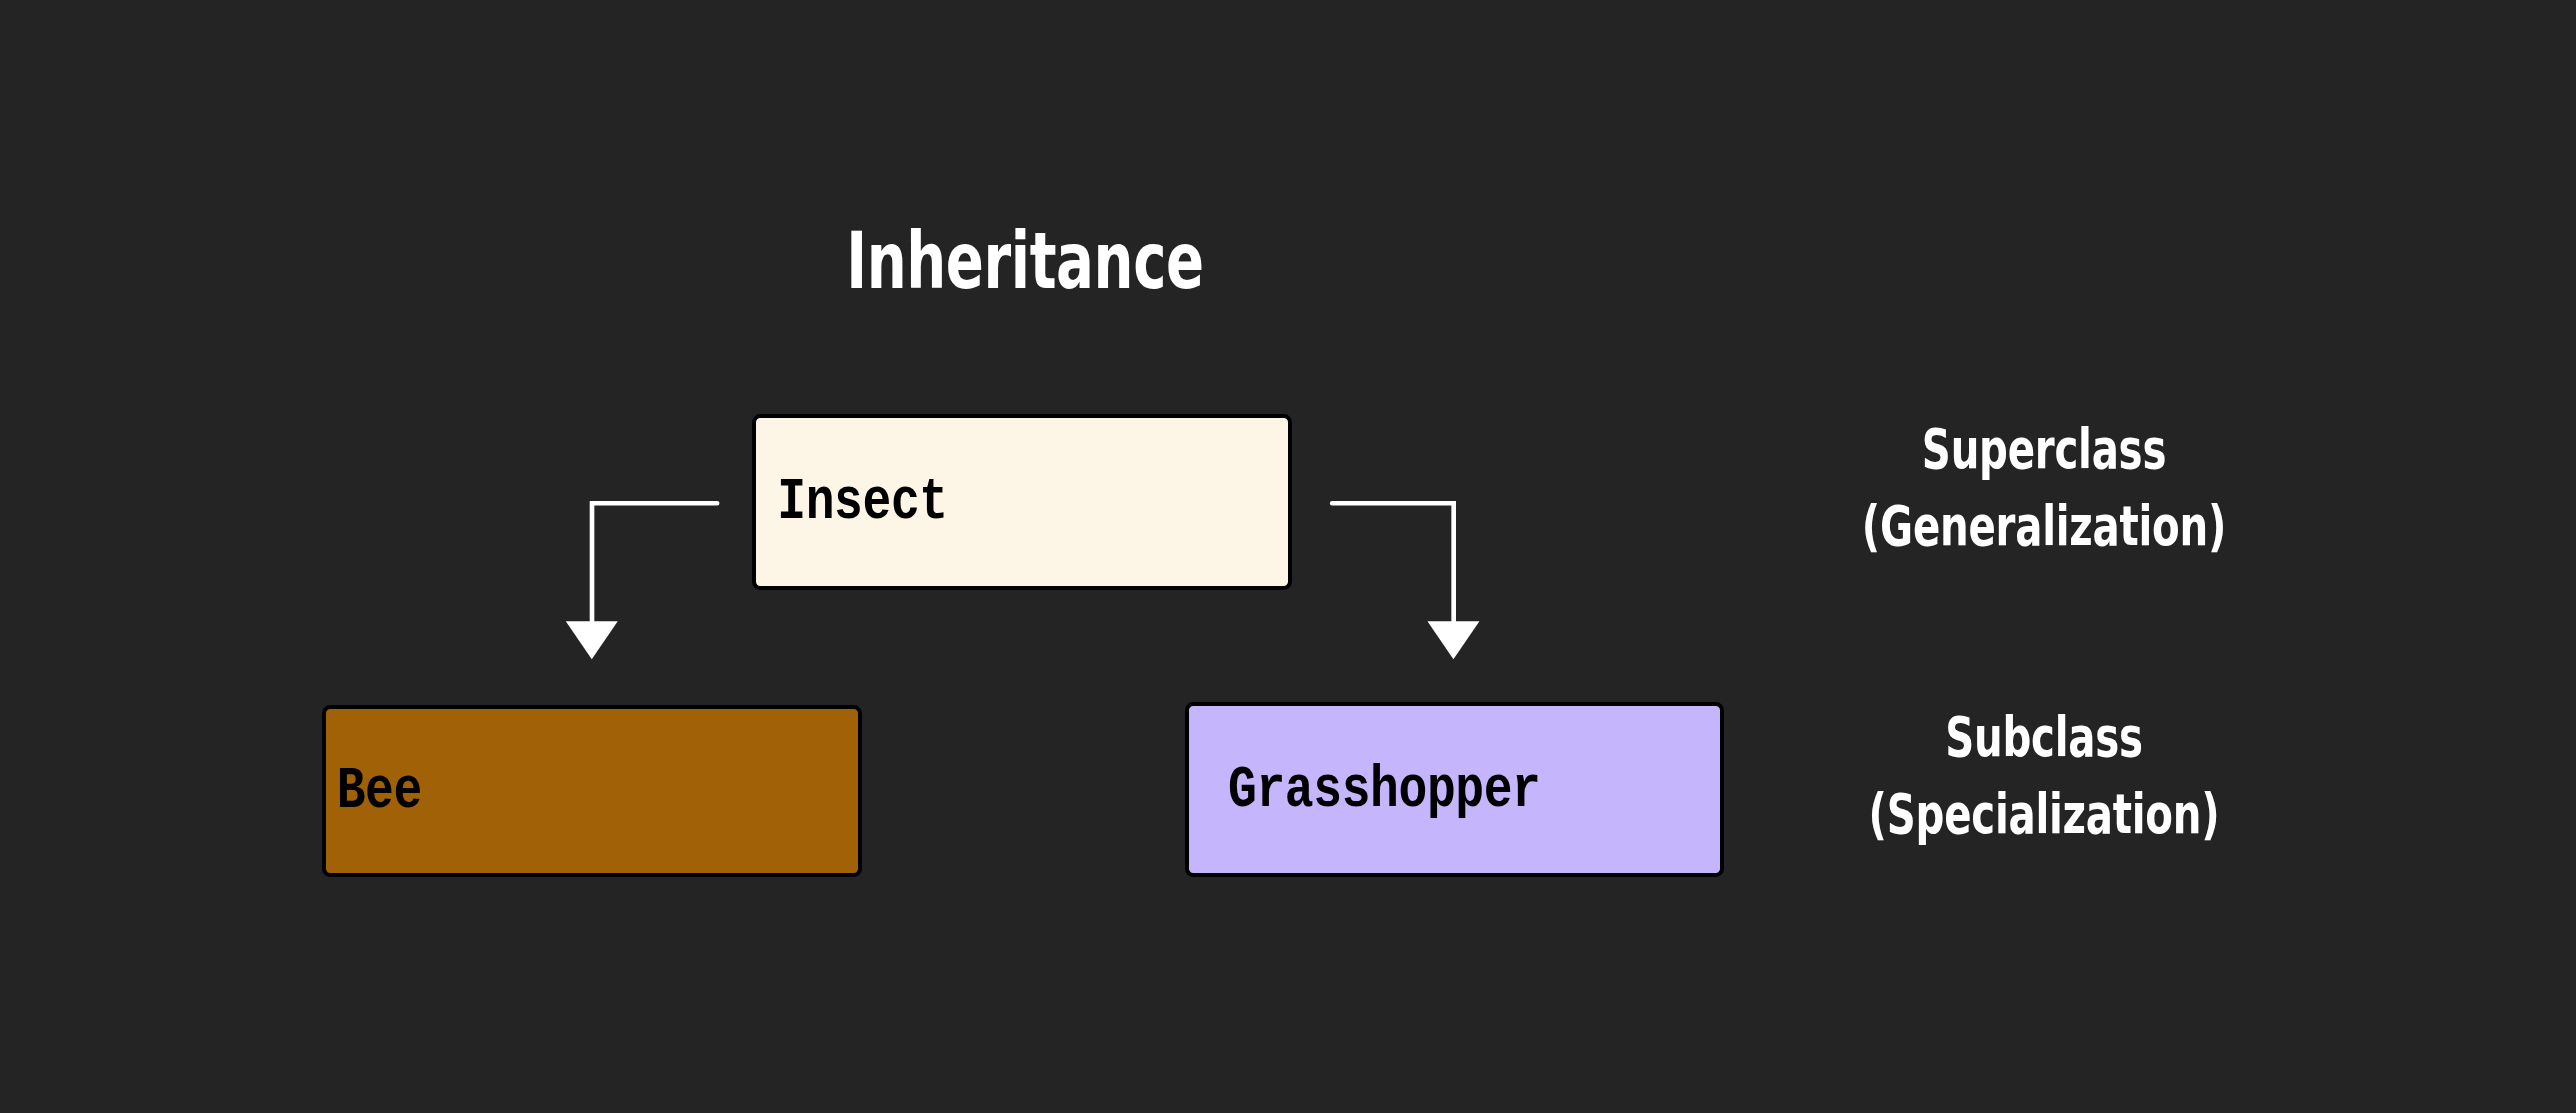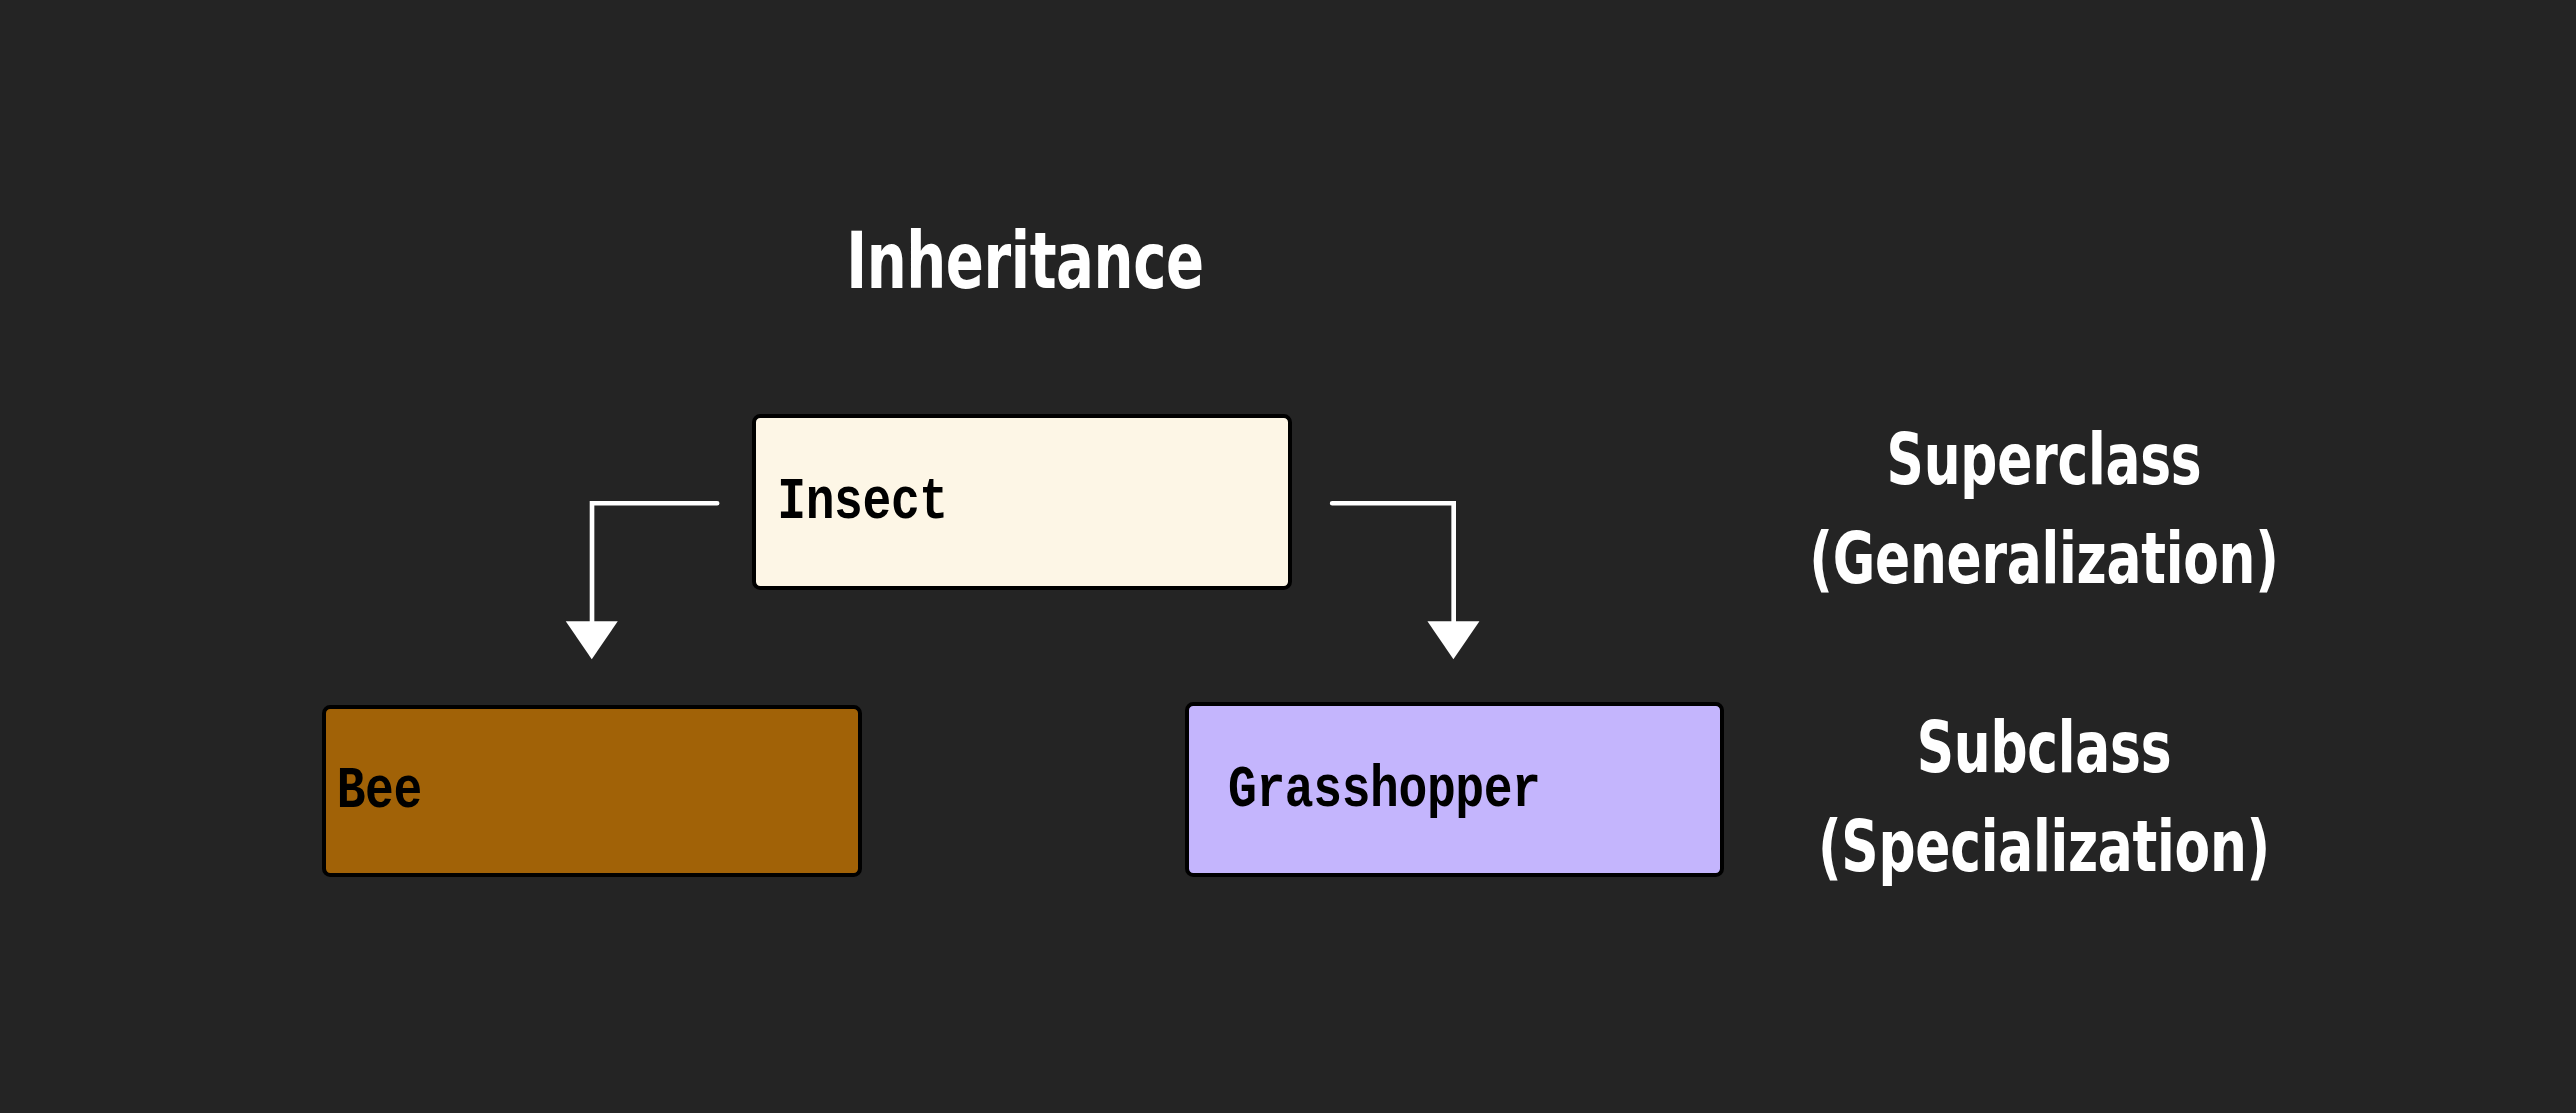--- a/index.html
+++ b/index.html
@@ -87,21 +87,21 @@
     pointer-events: none;
   }
 
   
   .side-label {
     position: absolute;
     width: 618px;
     text-align: center;
     color: #ffffff;
     font-weight: 700;
-    font-size: 72px;
+    font-size: 56px;
     line-height: 1.38;
     letter-spacing: -0.3px;
   }
   .side-label .lbl-line {
     display: block;
     transform: scaleX(0.80);
     white-space: nowrap;
   }
   #label-superclass { left: 1735px; top: 410px; }
   #label-subclass   { left: 1735px; top: 698px; }

